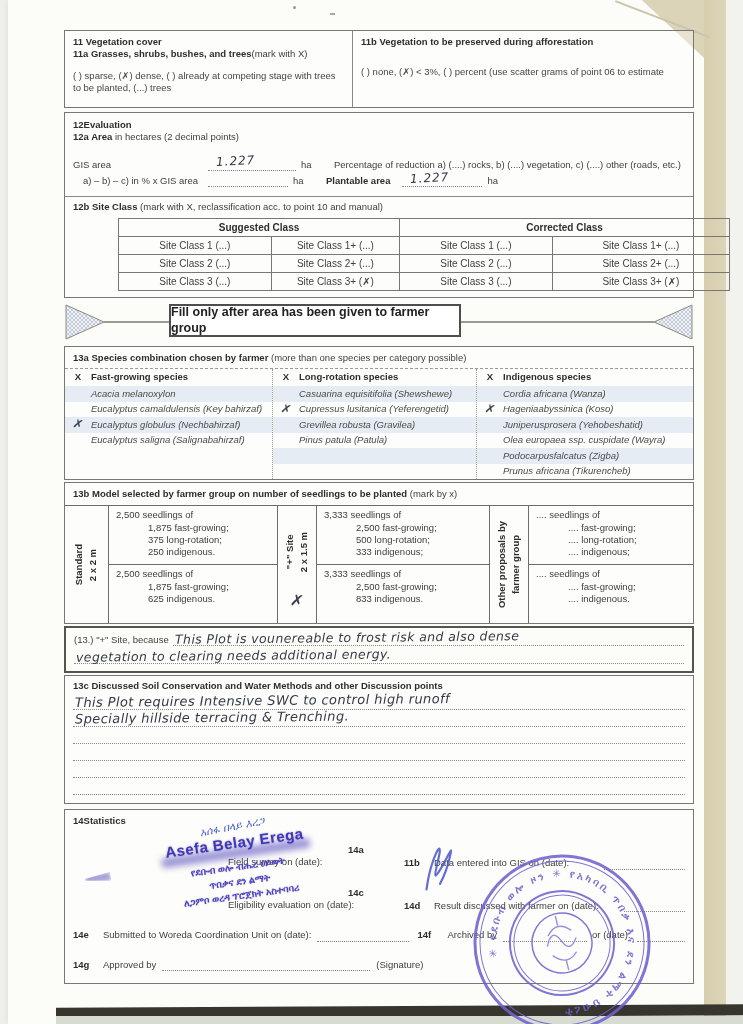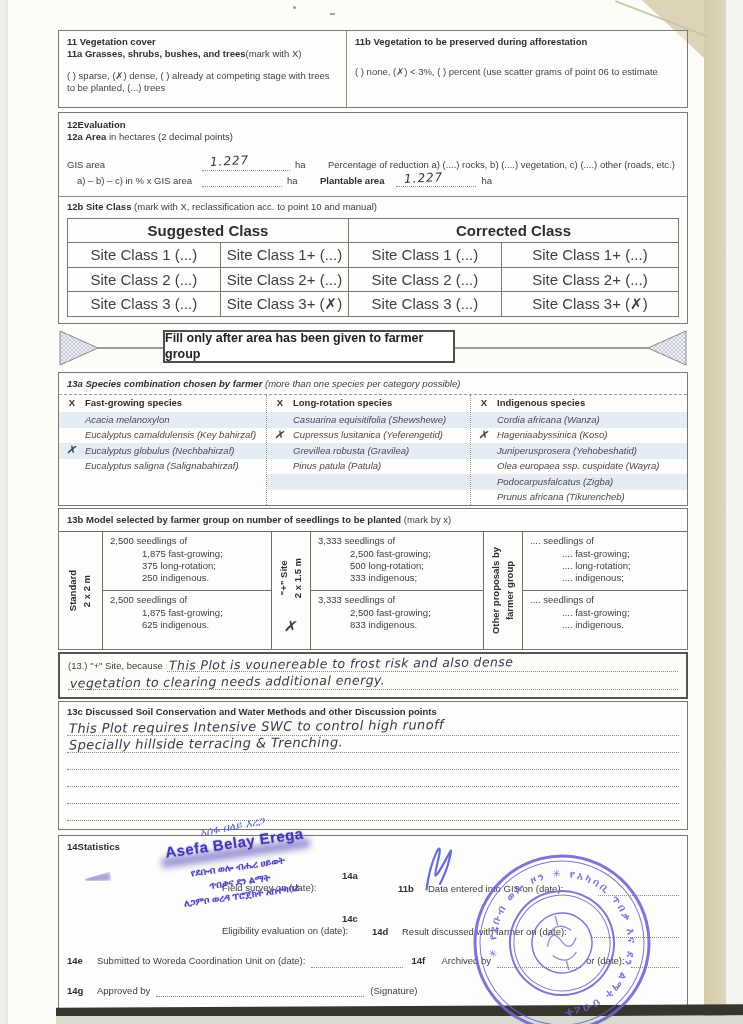--- a/index.html
+++ b/index.html
@@ -10,21 +10,21 @@
   .tan-strip { position:absolute; left:704px; top:0; width:22px; height:1024px; background:linear-gradient(90deg,#d6cdad,#ddd5b8); }
   .right-pad { position:absolute; left:726px; top:0; width:17px; height:1024px; background:#f2f3ee; }
   .fold { position:absolute; left:628px; top:0; width:76px; height:58px; background:#dcd4b9;
           clip-path:polygon(100% 0,18% 0,100% 100%); }
   .crease { position:absolute; left:612px; top:18px; width:100px; height:2px; background:#cbc4a8; transform:rotate(21deg); }
   .speck1 { position:absolute; left:293px; top:6px; width:3px; height:3px; background:#99998f; border-radius:50%; }
   .speck2 { position:absolute; left:330px; top:13px; width:5px; height:2px; background:#a8a89e; }
   .bottom-bar { position:absolute; left:56px; top:1006px; width:690px; height:11px; background:#37352e; transform:rotate(-.3deg); }
   .bottom-under { position:absolute; left:56px; top:1016px; width:690px; height:8px; background:#d8dcd0; }
 
-  .form { position:absolute; left:58px; top:30px; width:630px; font-size:9.5px; line-height:1.3; }
+  .form { position:absolute; left:64px; top:30px; width:630px; font-size:9.5px; line-height:1.3; }
   .box { border:1px solid #787872; background:rgba(255,255,255,.35); }
   b, .b { color:#2e2e2e; }
 
   
   .b11 { display:flex; height:78px; margin-bottom:4px; }
   .b11-left { width:288px; border-right:1px solid #8a8a84; padding:5px 8px; }
   .b11-right { flex:1; padding:5px 8px; }
   .opt { margin-top:9px; color:#454545; }
 
   
@@ -32,33 +32,33 @@
   .gisrow { display:flex; align-items:center; margin-top:15px; }
   .gisrow2 { display:flex; align-items:flex-end; margin-top:4px; }
   .w-gis { width:135px; } .w-abc { width:135px;text-align:center; }
   .fill { position:relative; border-bottom:1px dotted #8a8a84; height:12px; }
   .fill .hwv { position:absolute; left:8px; bottom:0px; font-family:"DejaVu Sans",sans-serif; font-style:italic;
                font-size:12px; color:#33363f; transform:rotate(-3deg); letter-spacing:1px; white-space:nowrap; }
   .f90 { width:88px; } .f80 { width:80px; }
   .ha { width:24px; padding-left:5px; }
   .redu { padding-left:14px; flex:1; }
   .div12 { border-top:1px solid #8a8a84; margin:9px -8px 0; padding:4px 8px 6px; }
-  table.sc { width:100%; border-collapse:collapse; margin-top:4px; font-size:15px; }
+  table.sc { width:100%; border-collapse:collapse; margin-top:4px; font-size:10px;margin-left:45px; }
   .sc th, .sc td { border:1px solid #787872; padding:2px 4px; text-align:center; font-weight:normal; color:#3e3e3e; }
   .sc th { font-weight:bold; color:#2e2e2e; }
 
   
   .banner { position:relative; height:42px; margin:2px 0 2px; }
   .banner svg { position:absolute; left:0; top:0; }
   .banner-box { position:absolute; left:105px; top:2px; width:292px; height:33px; border:2px solid #4e4e4a; background:#fff;
                 display:flex; align-items:center; justify-content:center; font-weight:bold; font-size:12.5px; color:#222; }
 
   
   .b13a { margin-bottom:2px; }
-  .b13a-title { padding:5px 8px 4px;font-style:italic; }
+  .b13a-title { padding:5px 8px 4px; }
   .sp-table { display:flex; border-top:1px dashed #999; }
   .spc { border-right:1px dotted #999; } .spc:last-child { border-right:none; }
   .spc1 { width:208px; } .spc2 { width:204px; } .spc3 { flex:1; }
   .sphead { display:flex; align-items:center; height:17px; font-weight:bold; color:#2e2e2e; }
   .sprow { display:flex; align-items:center; height:15.5px; }
   .sprow:nth-child(odd) { background:#e6ecf3; }
   .spmark { width:26px; text-align:center; flex:none; }
   .spname { flex:1; font-style:italic; color:#4a4a4a; }
   .hwx { display:inline-block; font-family:"DejaVu Sans",sans-serif; font-size:12px; font-weight:bold;
          color:#3a4050; transform:rotate(14deg); font-style:normal; }
@@ -428,21 +428,21 @@
         </div>
       </div>
 
       <div class="strow">
         <div class="half">
           <span class="code">14c</span>
           <span class="lbl" style="width:150px">Eligibility evaluation on (date):</span>
           <span class="sfill"></span>
         </div>
         <div class="half2">
-          <span class="code" style="">14d</span>
+          <span class="code" style="margin-left:26px">14d</span>
           <span class="lbl" style="width:190px">Result discussed with farmer on (date):</span>
           <span class="sfill"></span>
         </div>
       </div>
 
       <div class="strow">
         <span class="code">14e</span>
         <span class="lbl">Submitted to Woreda Coordination Unit on (date):</span>
         <span class="sfill fx" style="width:92px"></span>
         <span class="code" style="margin-left:8px">14f</span>

